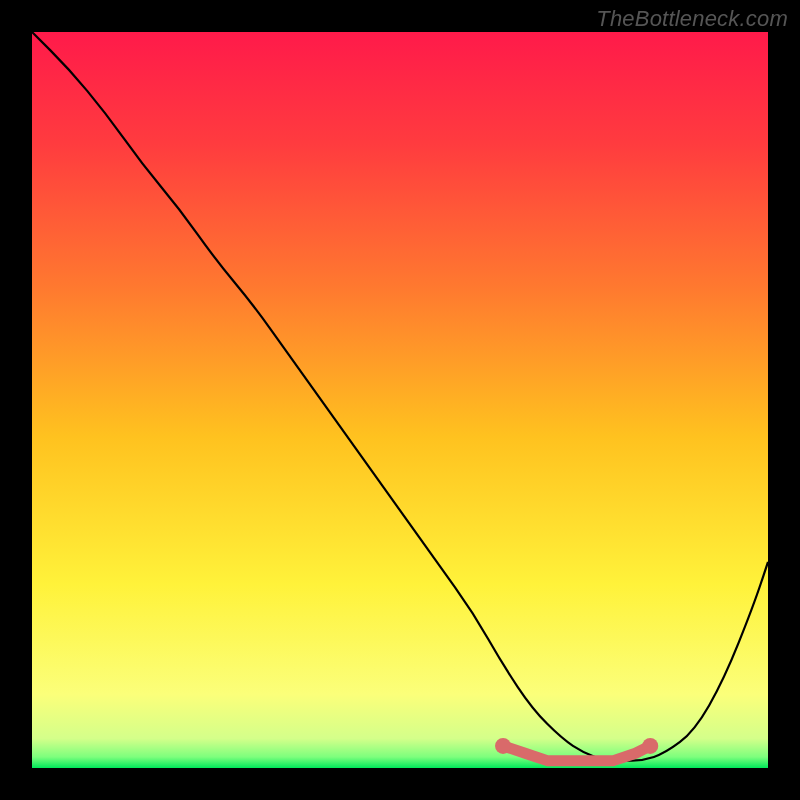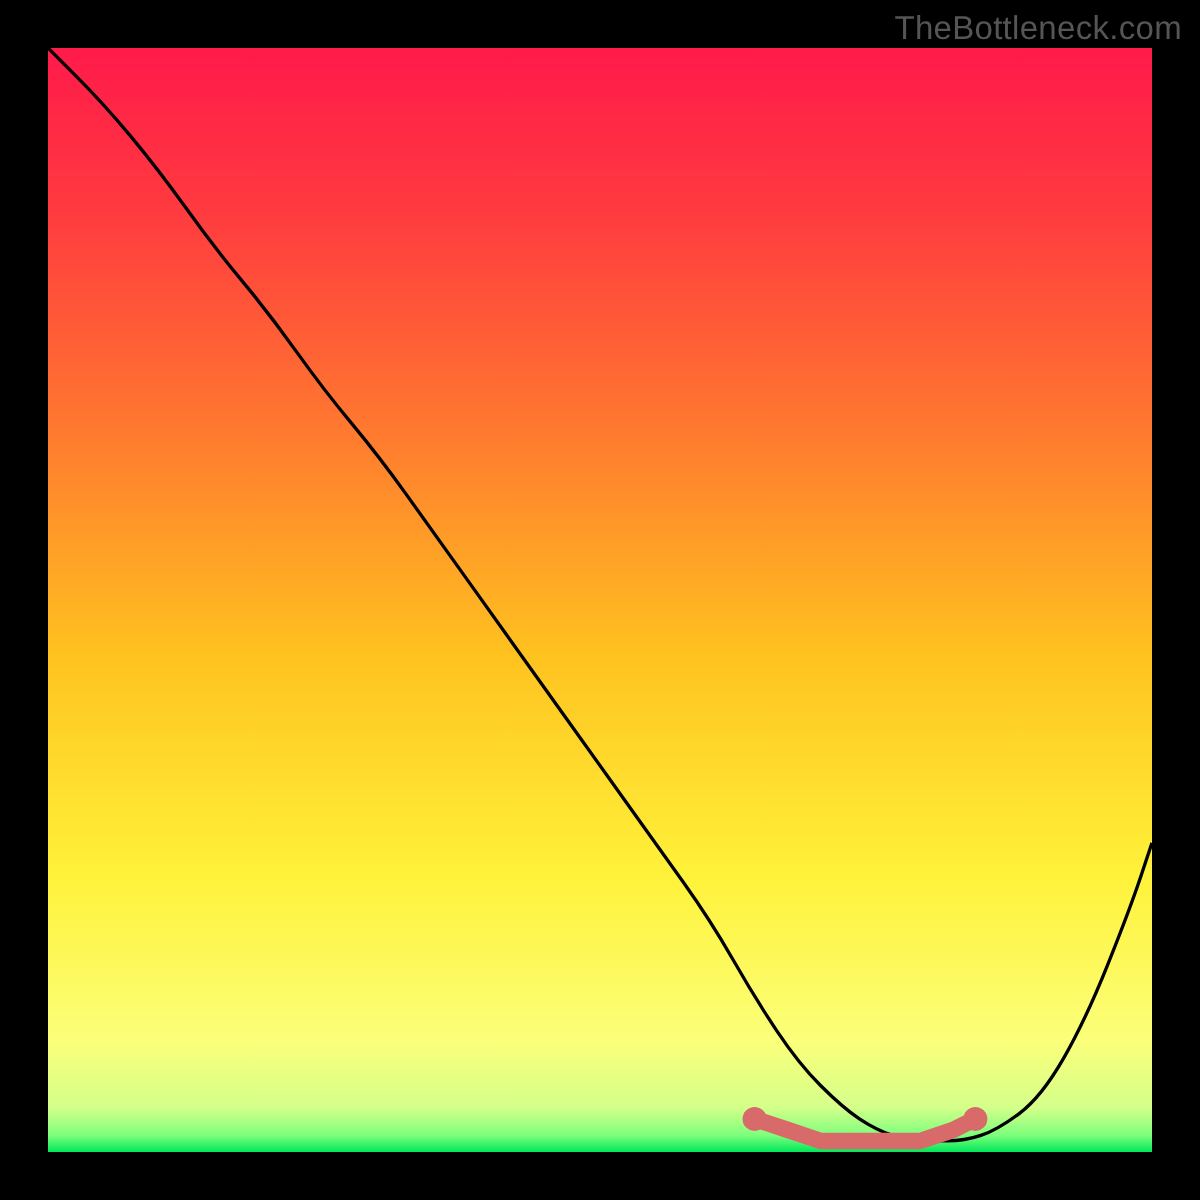--- a/index.html
+++ b/index.html
@@ -13,20 +13,21 @@
   }
   .watermark {
     position: absolute;
     top: 6px;
     right: 12px;
     color: #555;
     font-size: 22px;
     font-weight: 500;
     z-index: 10;
     letter-spacing: 0.2px;
+    font-style: italic;
   }
   .plot-area {
     position: absolute;
     left: 32px;
     top: 32px;
     width: 736px;
     height: 736px;
   }
   .gradient-bg {
     position: absolute;

